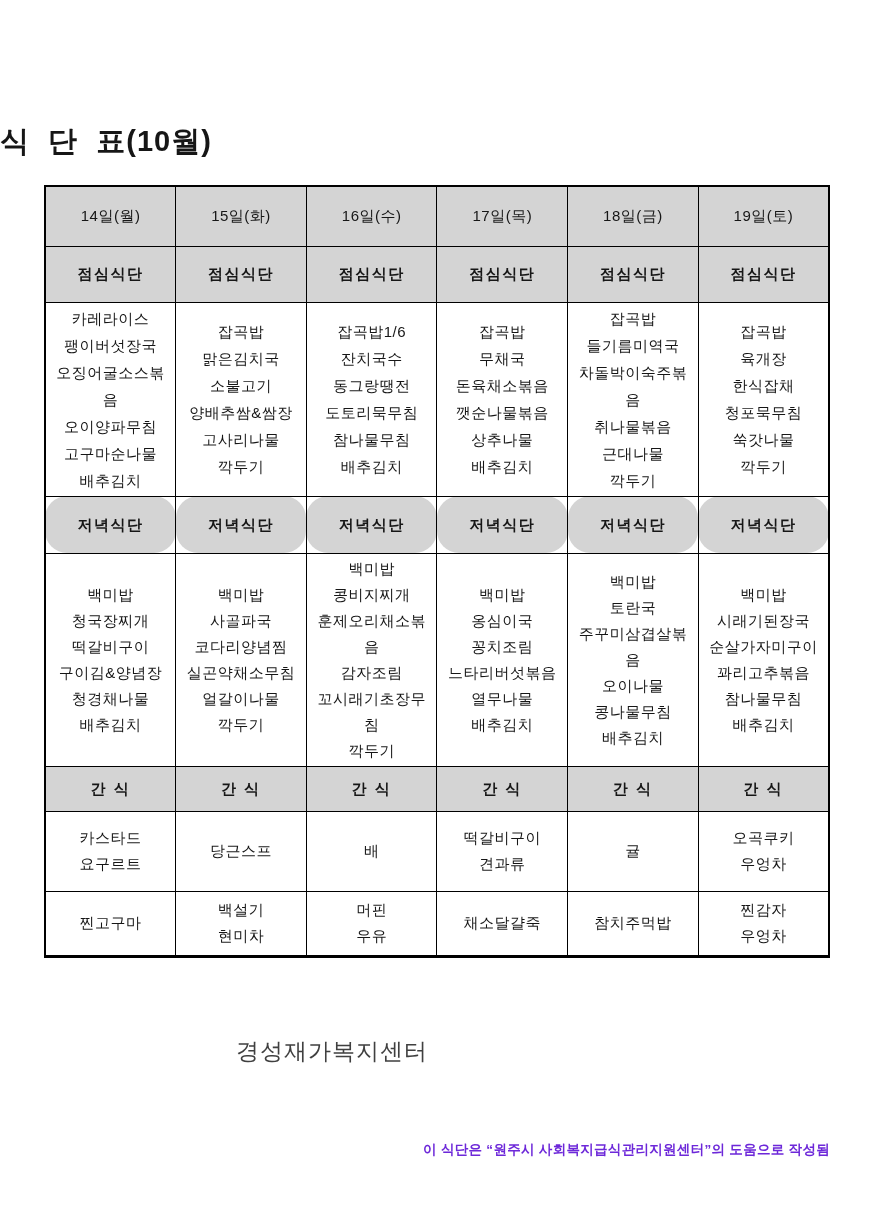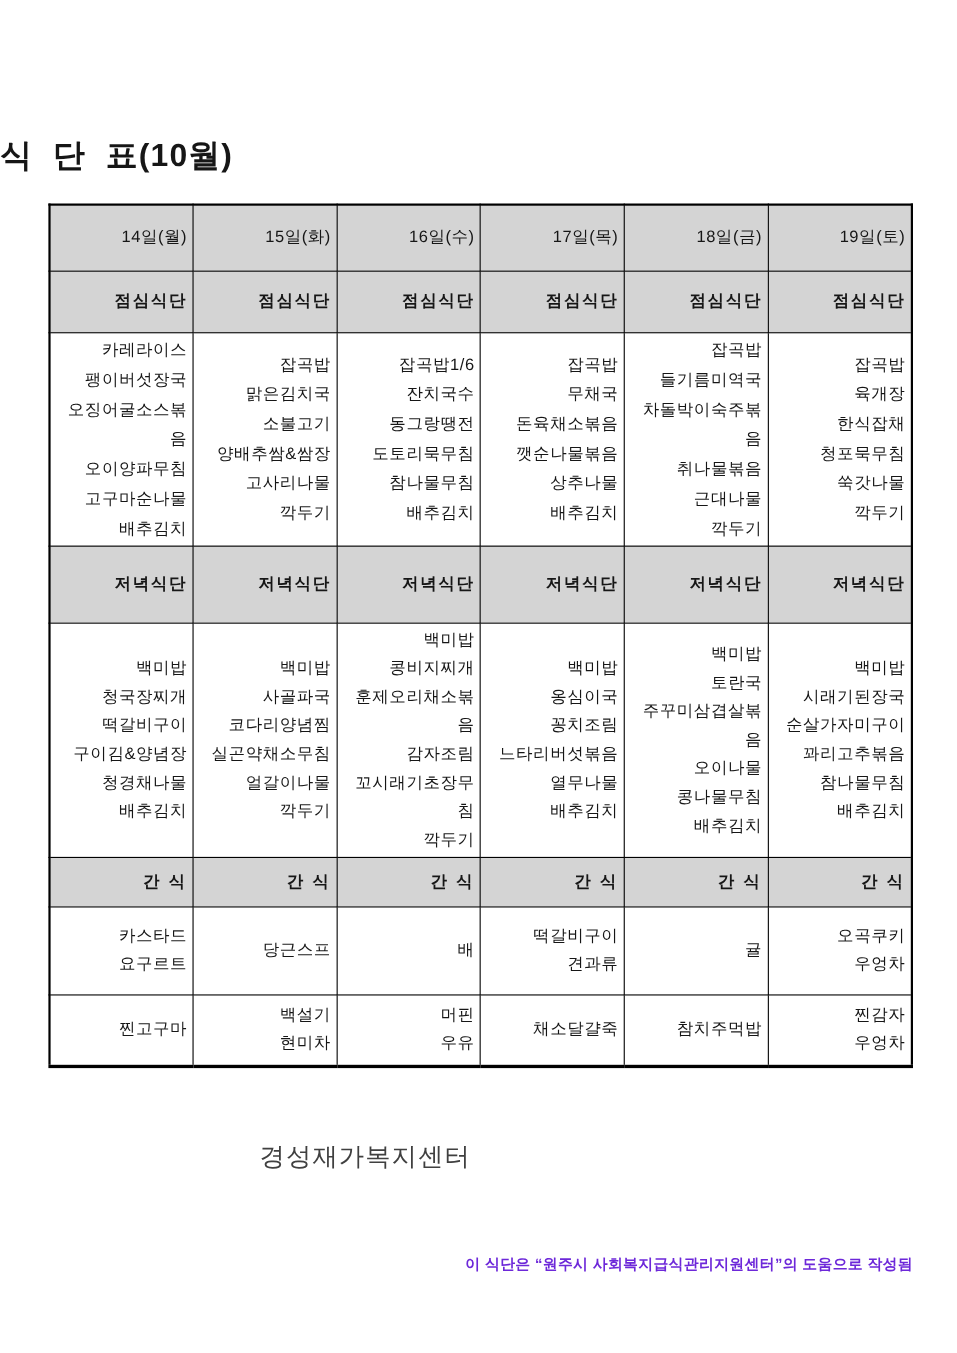--- a/index.html
+++ b/index.html
@@ -31,34 +31,34 @@
     position: absolute;
     left: 44px;
     top: 185px;
     width: 786px;
     border-collapse: collapse;
     table-layout: fixed;
     border: 2px solid #000;
   }
   .menu-table td {
     border: 1.5px solid #000;
-    text-align: right;
+    text-align: center;
     vertical-align: middle;
     white-space: pre-line;
     word-break: break-all;
     padding: 2px 5px;
     font-size: 15px;
     letter-spacing: 0.5px;
     line-height: 26px;
   }
   tr.r-date td   { background: #d4d4d4; height: 60px; }
   tr.r-lunchlbl td, tr.r-dinnerlbl td, tr.r-snacklbl td { background: #d4d4d4; letter-spacing: 1.5px; font-weight: bold; }
   tr.r-lunchlbl td  { height: 56px; }
   tr.r-lunch td     { height: 192px; line-height: 27px; }
-  tr.r-dinnerlbl td { height: 70px; }
+  tr.r-dinnerlbl td { height: 57px; border-radius: 22px; }
   tr.r-dinner td    { height: 211px; }
   tr.r-snacklbl td  { height: 45px; letter-spacing: 2px; }
   tr.r-snack1 td    { height: 80px; }
   tr.r-snack2 td    { height: 65px; border-bottom-width: 3px; }
   .center-name {
     position: absolute;
     top: 1036px;
     left: 0;
     width: 664px;
     text-align: center;

